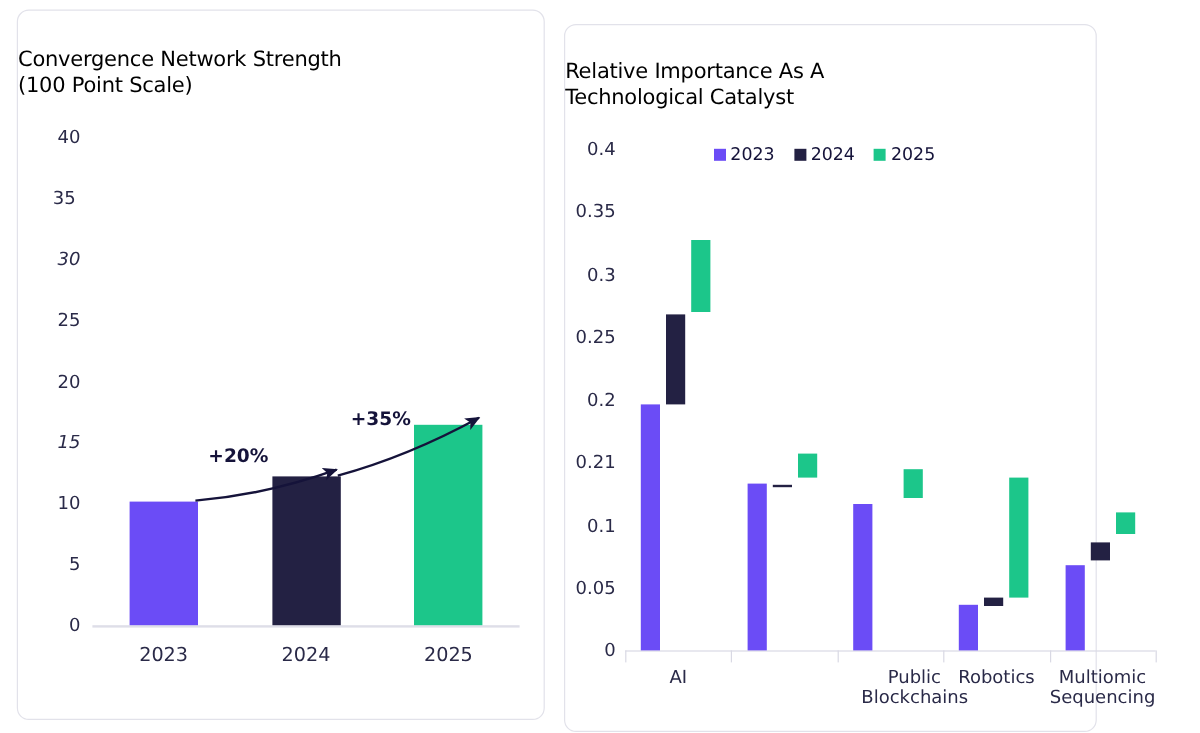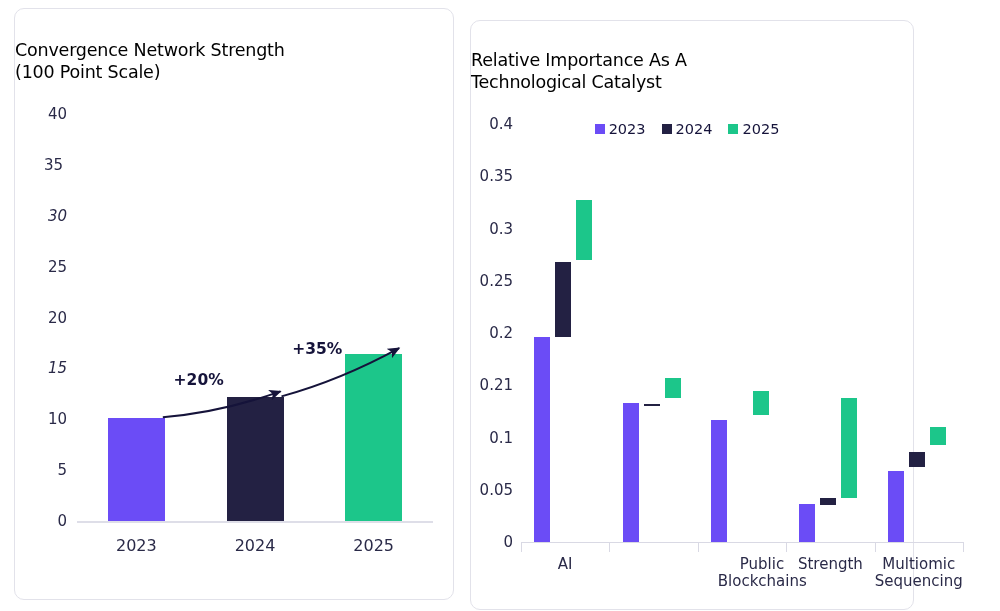--- a/index.html
+++ b/index.html
@@ -184,21 +184,21 @@
         <div class="bar" title="Energy Storage · 2023: 0.133" style="left: 151.6px; top: 382.015px; width: 16px; height: 138.985px; background: rgb(107, 76, 246);"></div>
         <div class="bar" title="Energy Storage · 2024: 0.1325" style="left: 172.6px; top: 382.538px; width: 16px; height: 2.09px; background: rgb(35, 33, 67);"></div>
         <div class="bar" title="Energy Storage · 2025: 0.157" style="left: 193.6px; top: 356.935px; width: 16px; height: 20.3775px; background: rgb(28, 198, 138);"></div>
         <div class="bar" title="Public Blockchains · 2023: 0.117" style="left: 240px; top: 398.735px; width: 16px; height: 122.265px; background: rgb(107, 76, 246);"></div>
         <div class="bar" title="Public Blockchains · 2025: 0.1445" style="left: 282px; top: 369.998px; width: 16px; height: 24.035px; background: rgb(28, 198, 138);"></div>
         <div class="xlabel" style="left: 226.8px; width: 88.4px; top: 535px; margin-left: 20px;">Public
 Blockchains</div>
         <div class="bar" title="Robotics · 2023: 0.036" style="left: 328.4px; top: 483.38px; width: 16px; height: 37.62px; background: rgb(107, 76, 246);"></div>
         <div class="bar" title="Robotics · 2024: 0.0425" style="left: 349.4px; top: 476.587px; width: 16px; height: 7.315px; background: rgb(35, 33, 67);"></div>
         <div class="bar" title="Robotics · 2025: 0.138" style="left: 370.4px; top: 376.79px; width: 16px; height: 99.7975px; background: rgb(28, 198, 138);"></div>
-        <div class="xlabel" style="left: 315.2px; width: 88.4px; top: 535px;">Strength</div>
+        <div class="xlabel" style="left: 315.2px; width: 88.4px; top: 535px;">Robotics</div>
         <div class="bar" title="Multiomic Sequencing · 2023: 0.068" style="left: 416.8px; top: 449.94px; width: 16px; height: 71.06px; background: rgb(107, 76, 246);"></div>
         <div class="bar" title="Multiomic Sequencing · 2024: 0.0865" style="left: 437.8px; top: 430.608px; width: 16px; height: 15.675px; background: rgb(35, 33, 67);"></div>
         <div class="bar" title="Multiomic Sequencing · 2025: 0.11" style="left: 458.8px; top: 406.05px; width: 16px; height: 18.2875px; background: rgb(28, 198, 138);"></div>
         <div class="xlabel" style="left: 403.6px; width: 88.4px; top: 535px;">Multiomic
 Sequencing</div>
       </div>
   </div>
 
 </div>
 

